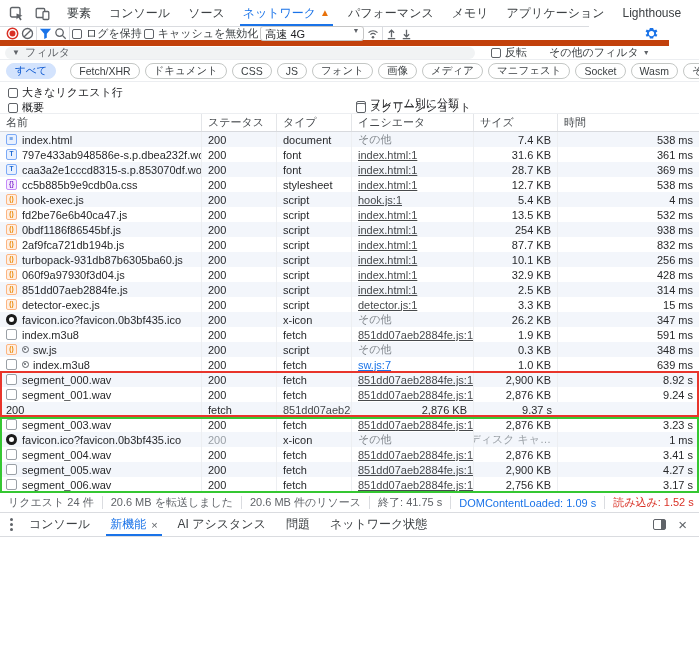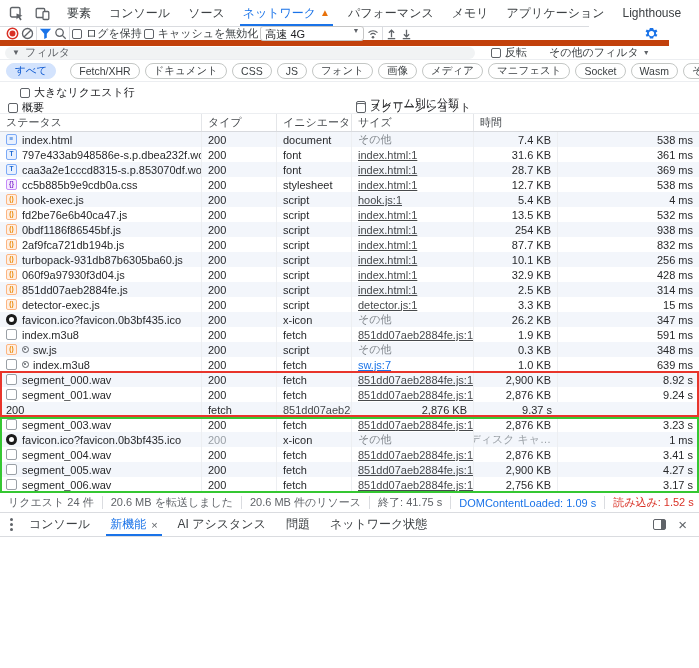--- a/index.html
+++ b/index.html
@@ -39,21 +39,21 @@
 
   
   .chiprow { position:absolute; left:0; top:60px; width:699px; height:22px; display:flex; align-items:center; gap:5px; padding:0 6px; border-bottom:1px solid #eceef1; }
   .chip { height:16px; display:flex; align-items:center; padding:0 8px; border:1px solid #c4c7c5; border-radius:8px; font-size:10.5px; color:#3c4043; background:#fff; white-space:nowrap; }
   .chip.selected { background:#d3e3fd; border-color:#d3e3fd; color:#0b57d0; }
   .chip-div { width:1px; height:14px; background:#dadce0; margin:0 2px; }
 
   
   .optsrow { position:absolute; left:0; top:82px; width:699px; height:32px; border-bottom:1px solid #eceef1; font-size:11px; color:#202124; }
   .optsrow .cklabel { position:absolute; }
-  .o1 { left:20px; top:3px; } .o2 { left:8px; top:18px; }
+  .o1 { left:8px; top:3px; } .o2 { left:8px; top:18px; }
   .o3 { left:356px; top:14px;align-items:flex-end; } .o4 { left:356px; top:18px; }
 
   
   .thead { position:absolute; left:0; top:114px; width:699px; height:18px; display:grid; grid-template-columns:202px 75px 75px 122px 84px 1fr; border-bottom:1px solid #d8dade; background:#fff; font-size:11px; color:#45494d; }
   .thead .hc { display:flex; align-items:center; padding:0 6px; border-right:1px solid #e4e6e9; overflow:hidden; white-space:nowrap; }
   .thead .hc:last-child { border-right:none; }
   .tbody { position:absolute; left:0; top:132px; width:699px; height:360px; }
   .net-row { display:grid; grid-template-columns:202px 75px 75px 122px 84px 1fr; height:15px; font-size:11px; color:#28292b; }
   .net-row:nth-child(odd) { background:#f3f6fb; }
   .net-row .c { display:flex; align-items:center; padding:0 6px; border-right:1px solid #edeff2; overflow:hidden; white-space:nowrap; }
@@ -260,20 +260,21 @@
       <span class="cb"></span>
       <span>フレーム別に分類</span>
     </label>
     <label class="cklabel o4">
       <span class="cb"></span>
       <span>スクリーンショット</span>
     </label>
   </div>
 
   <div class="thead" id="thead">
+      <span class="hc">名前</span>
       <span class="hc">ステータス</span>
       <span class="hc">タイプ</span>
       <span class="hc">イニシエータ</span>
       <span class="hc">サイズ</span>
       <span class="hc">時間</span>
     </div>
   <div class="tbody" id="tbody">
       <div class="net-row">
         <span class="c">
           <span class="ficon document-icon">≡</span>

